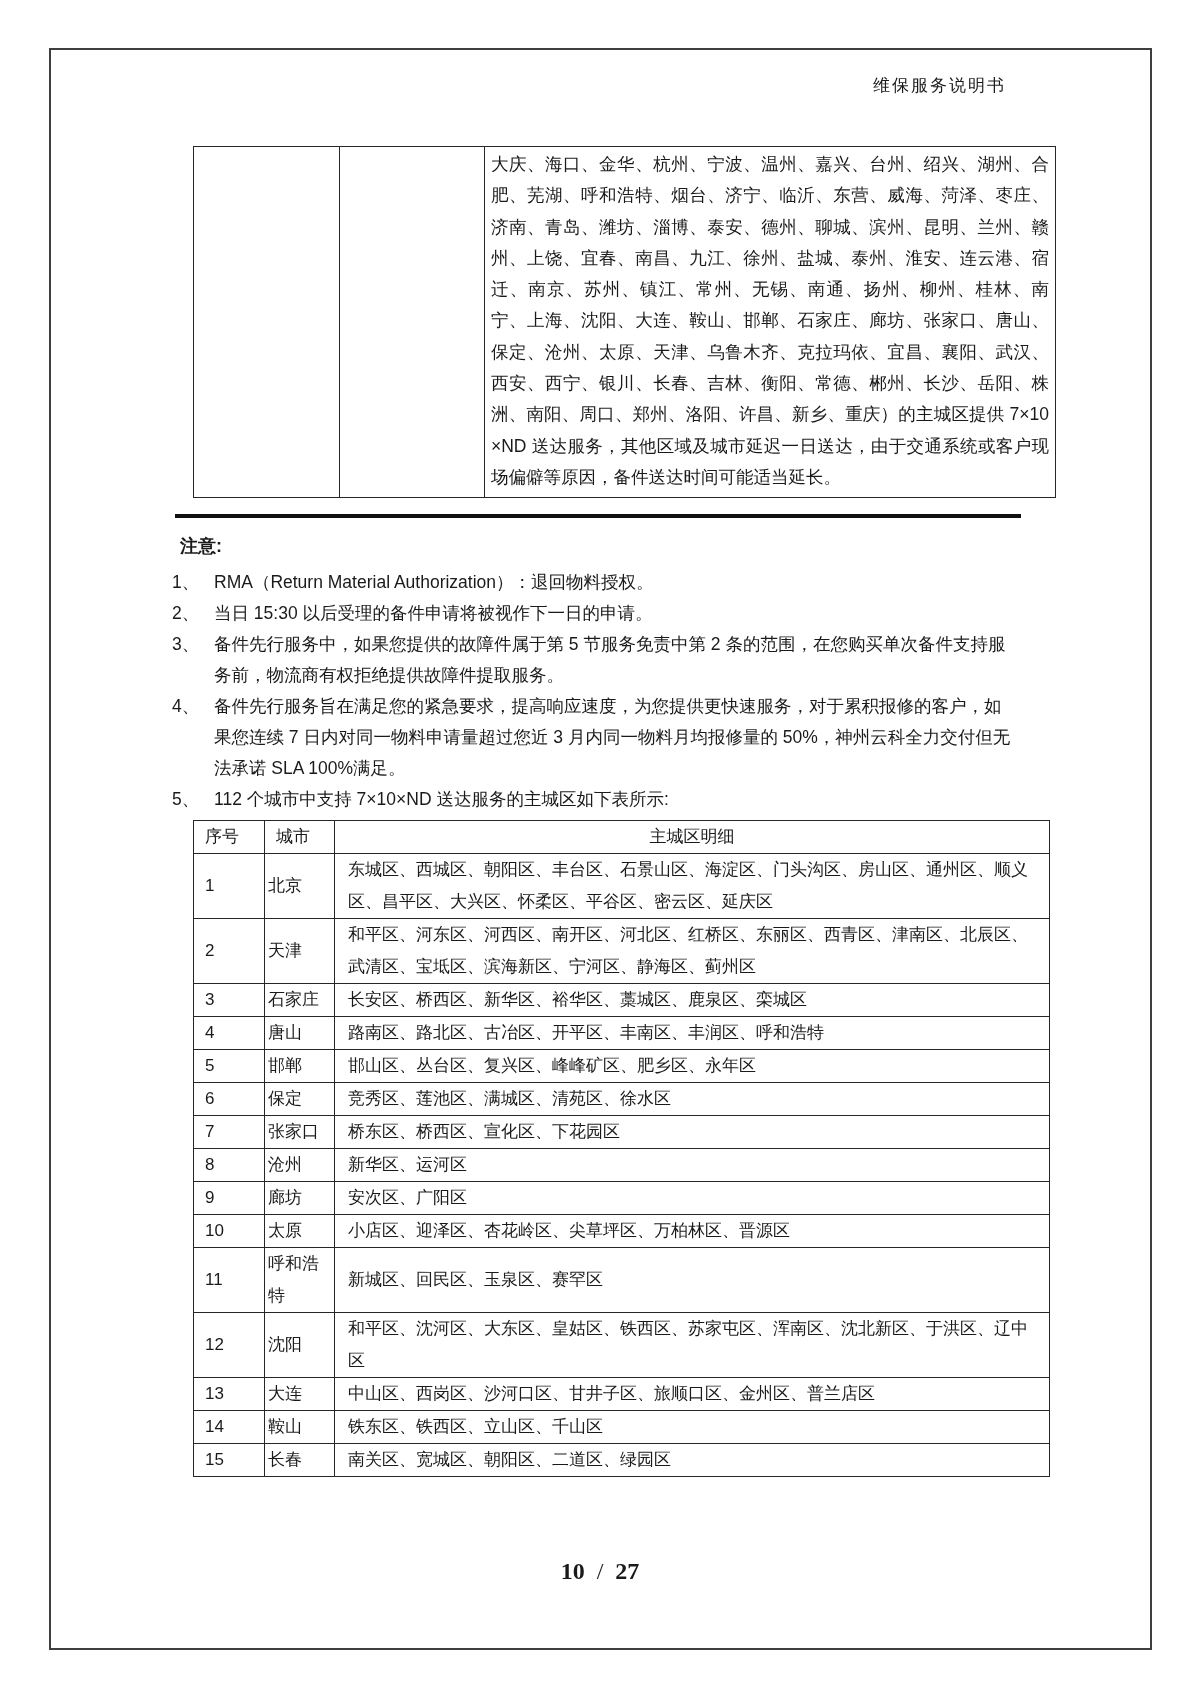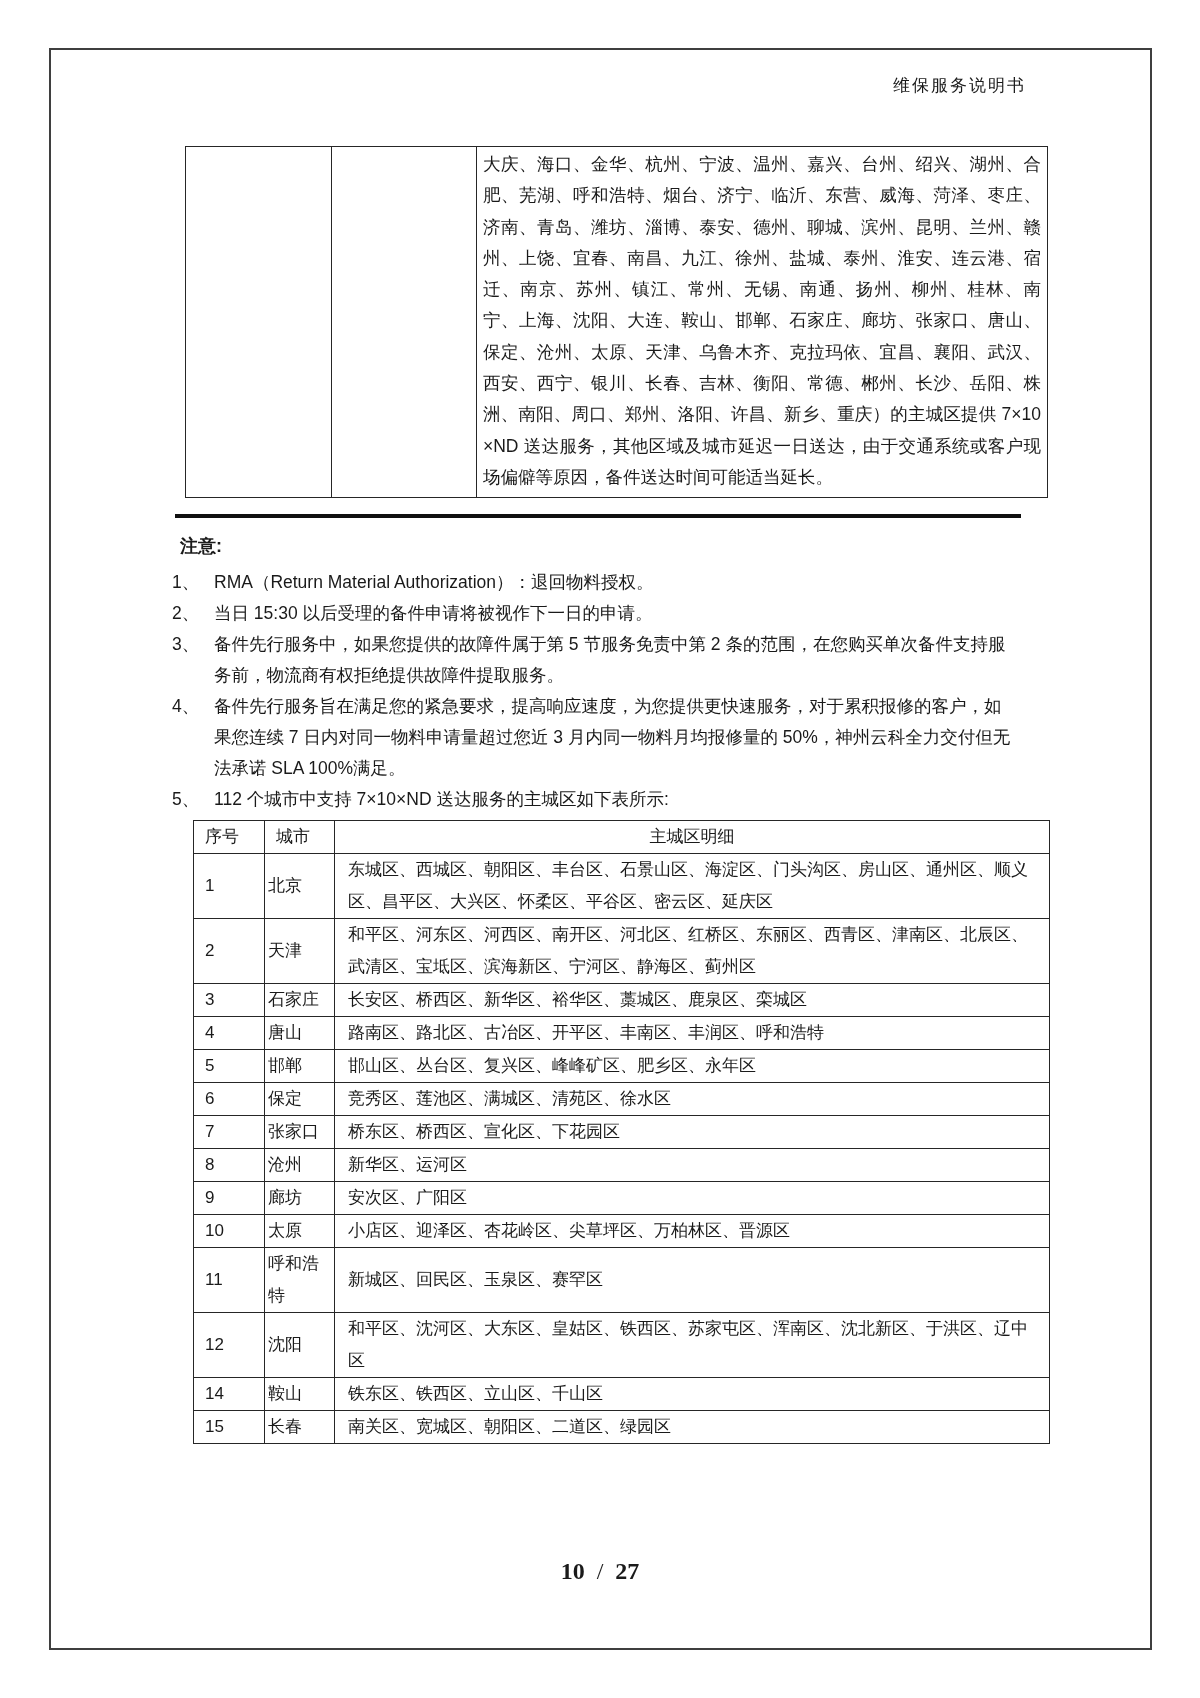--- a/index.html
+++ b/index.html
@@ -14,29 +14,29 @@
   }
   .page-border {
     position: absolute;
     left: 49px; top: 48px;
     width: 1099px; height: 1598px;
     border: 2px solid #3f3f3f;
   }
   .doc-title {
     position: absolute;
     top: 74px;
-    right: 174px;
+    right: 194px;
     font-size: 17px;
     letter-spacing: 2px;
     white-space: nowrap;
   }
   
   .top-table {
     position: absolute;
-    left: 185px; top: 146px;
+    left: 193px; top: 146px;
     width: 843px;
     border-collapse: collapse;
     table-layout: fixed;
   }
   .top-table td {
     border: 1.5px solid #262626;
     vertical-align: top;
   }
   .top-table .cell-spacer1 { width: 143px; }
   .top-table .cell-spacer2 { width: 142px; }
@@ -225,20 +225,25 @@
           <td class="t-no">11</td>
           <td class="t-city">呼和浩特</td>
           <td class="t-districts">新城区、回民区、玉泉区、赛罕区</td>
         </tr>
         <tr>
           <td class="t-no">12</td>
           <td class="t-city">沈阳</td>
           <td class="t-districts">和平区、沈河区、大东区、皇姑区、铁西区、苏家屯区、浑南区、沈北新区、于洪区、辽中区</td>
         </tr>
         <tr>
+          <td class="t-no">13</td>
+          <td class="t-city">大连</td>
+          <td class="t-districts">中山区、西岗区、沙河口区、甘井子区、旅顺口区、金州区、普兰店区</td>
+        </tr>
+        <tr>
           <td class="t-no">14</td>
           <td class="t-city">鞍山</td>
           <td class="t-districts">铁东区、铁西区、立山区、千山区</td>
         </tr>
         <tr>
           <td class="t-no">15</td>
           <td class="t-city">长春</td>
           <td class="t-districts">南关区、宽城区、朝阳区、二道区、绿园区</td>
         </tr>
       </tbody>

